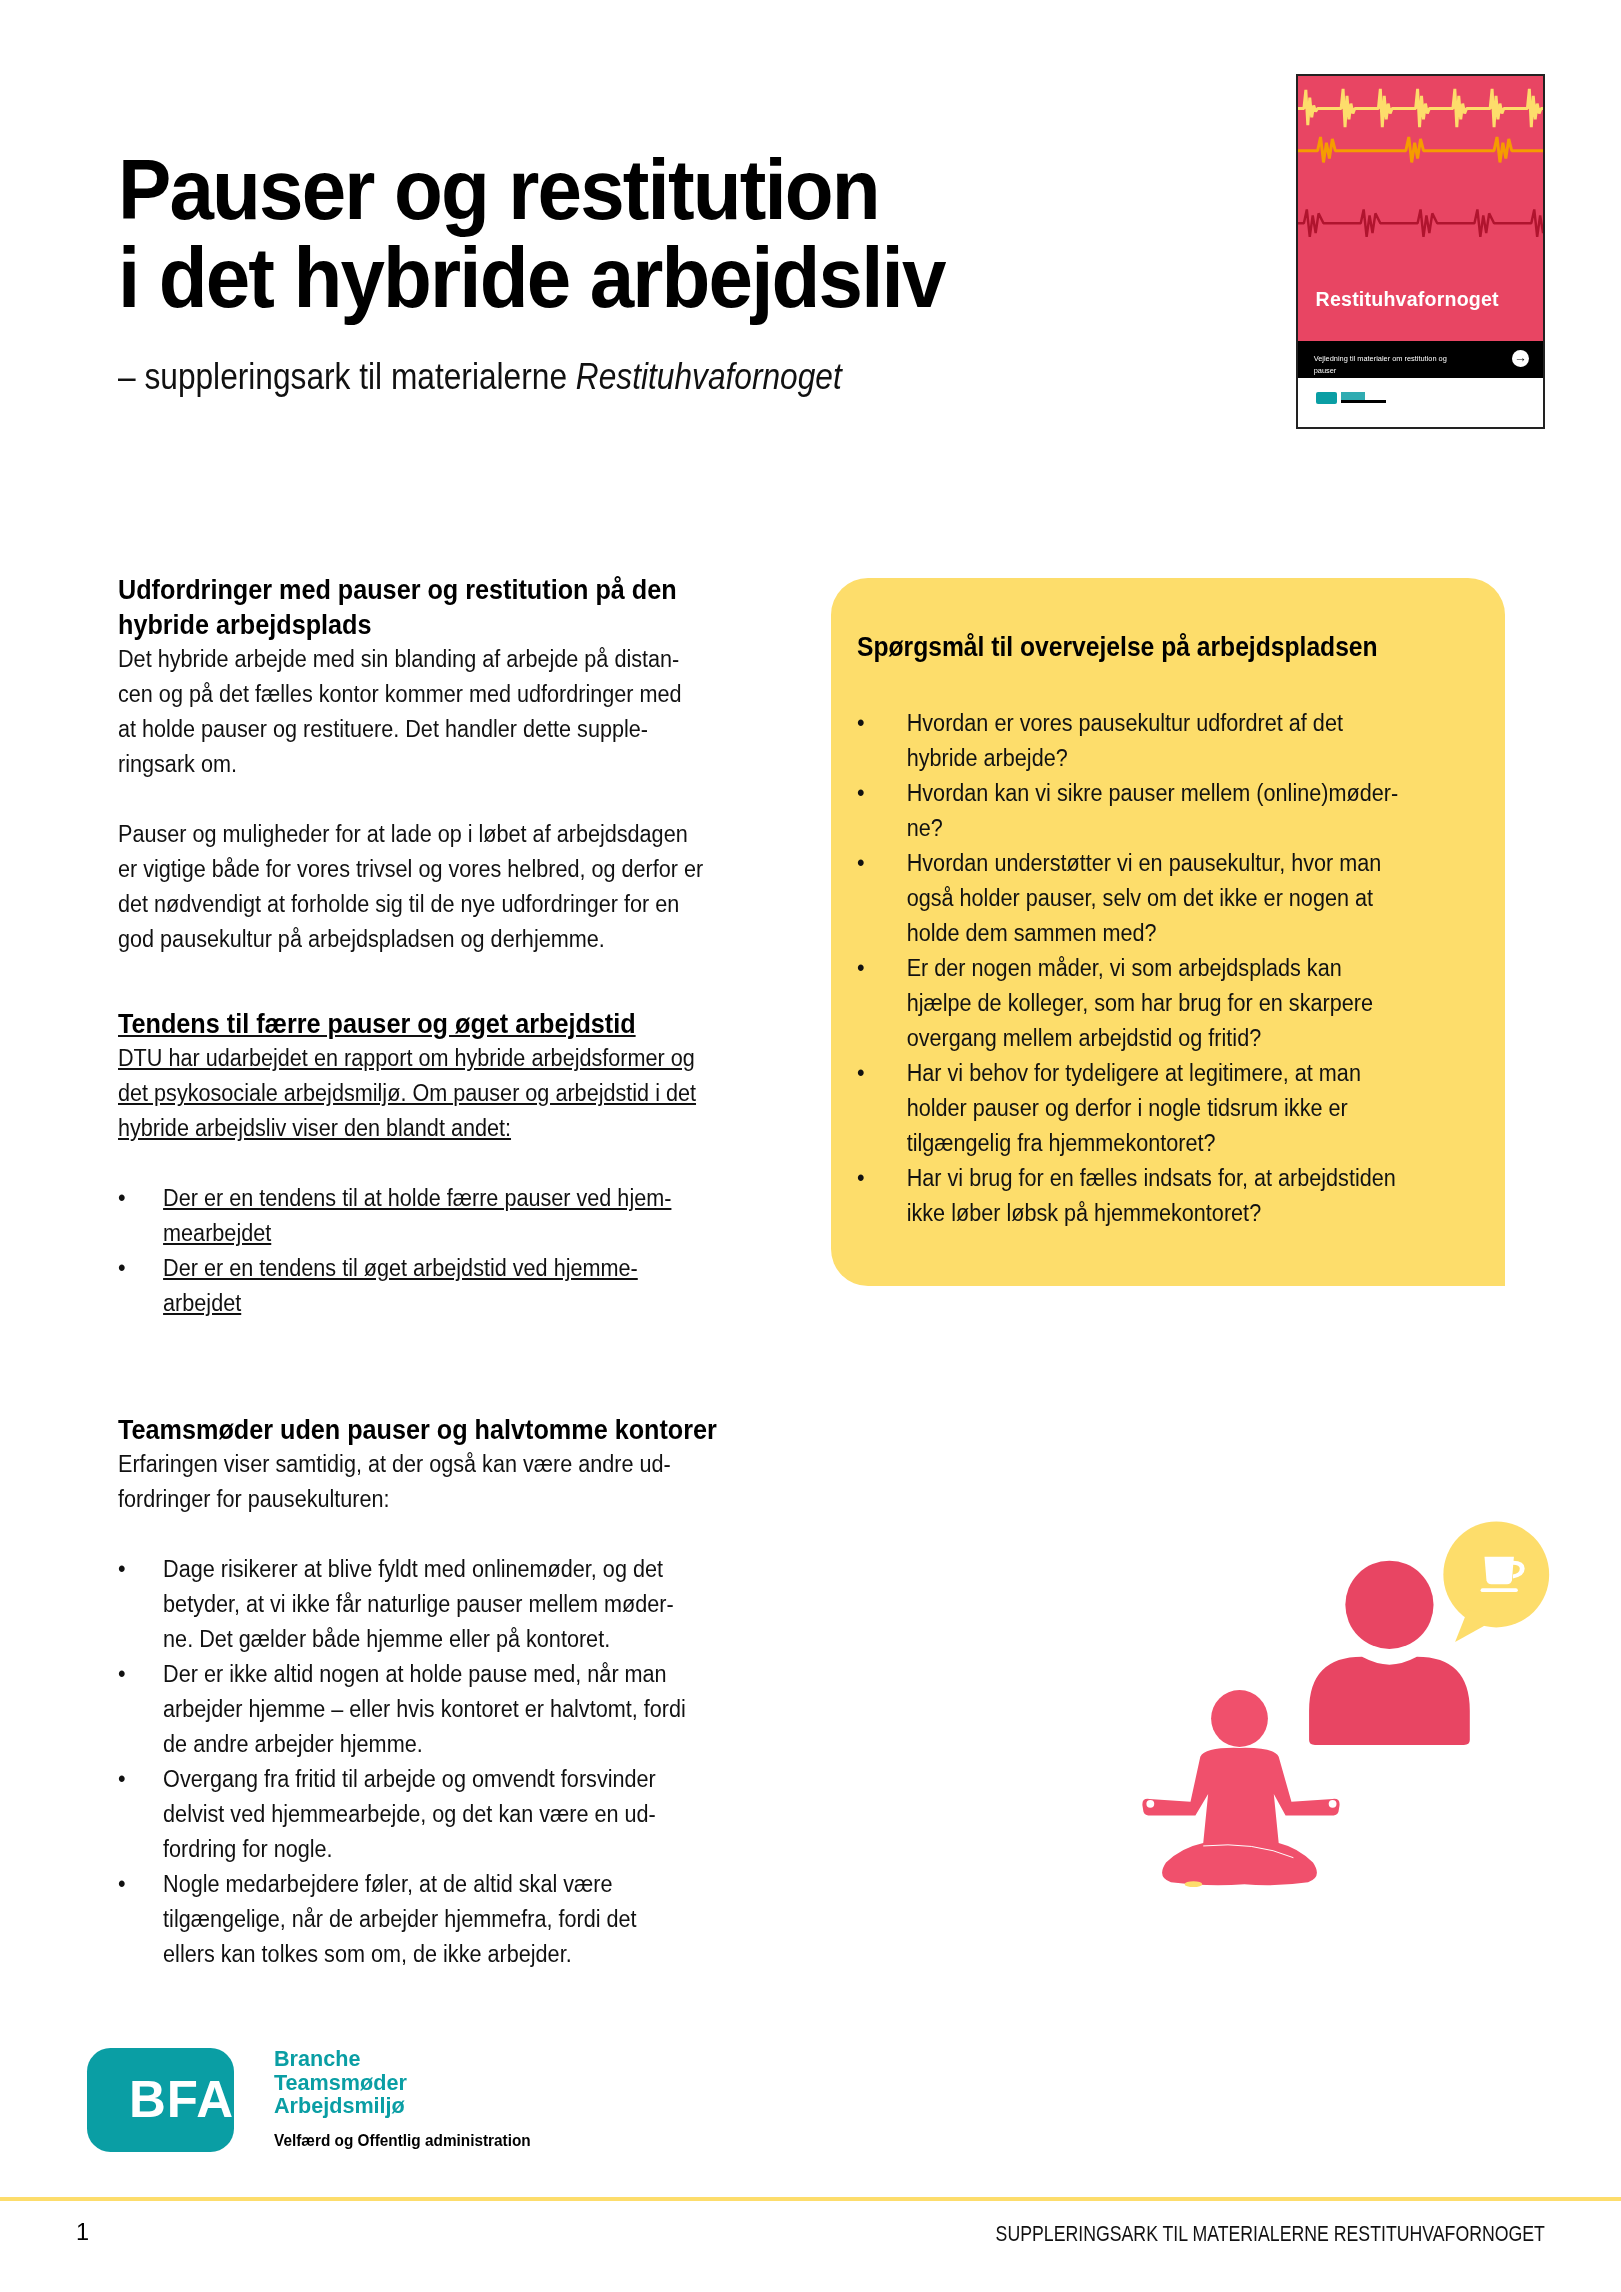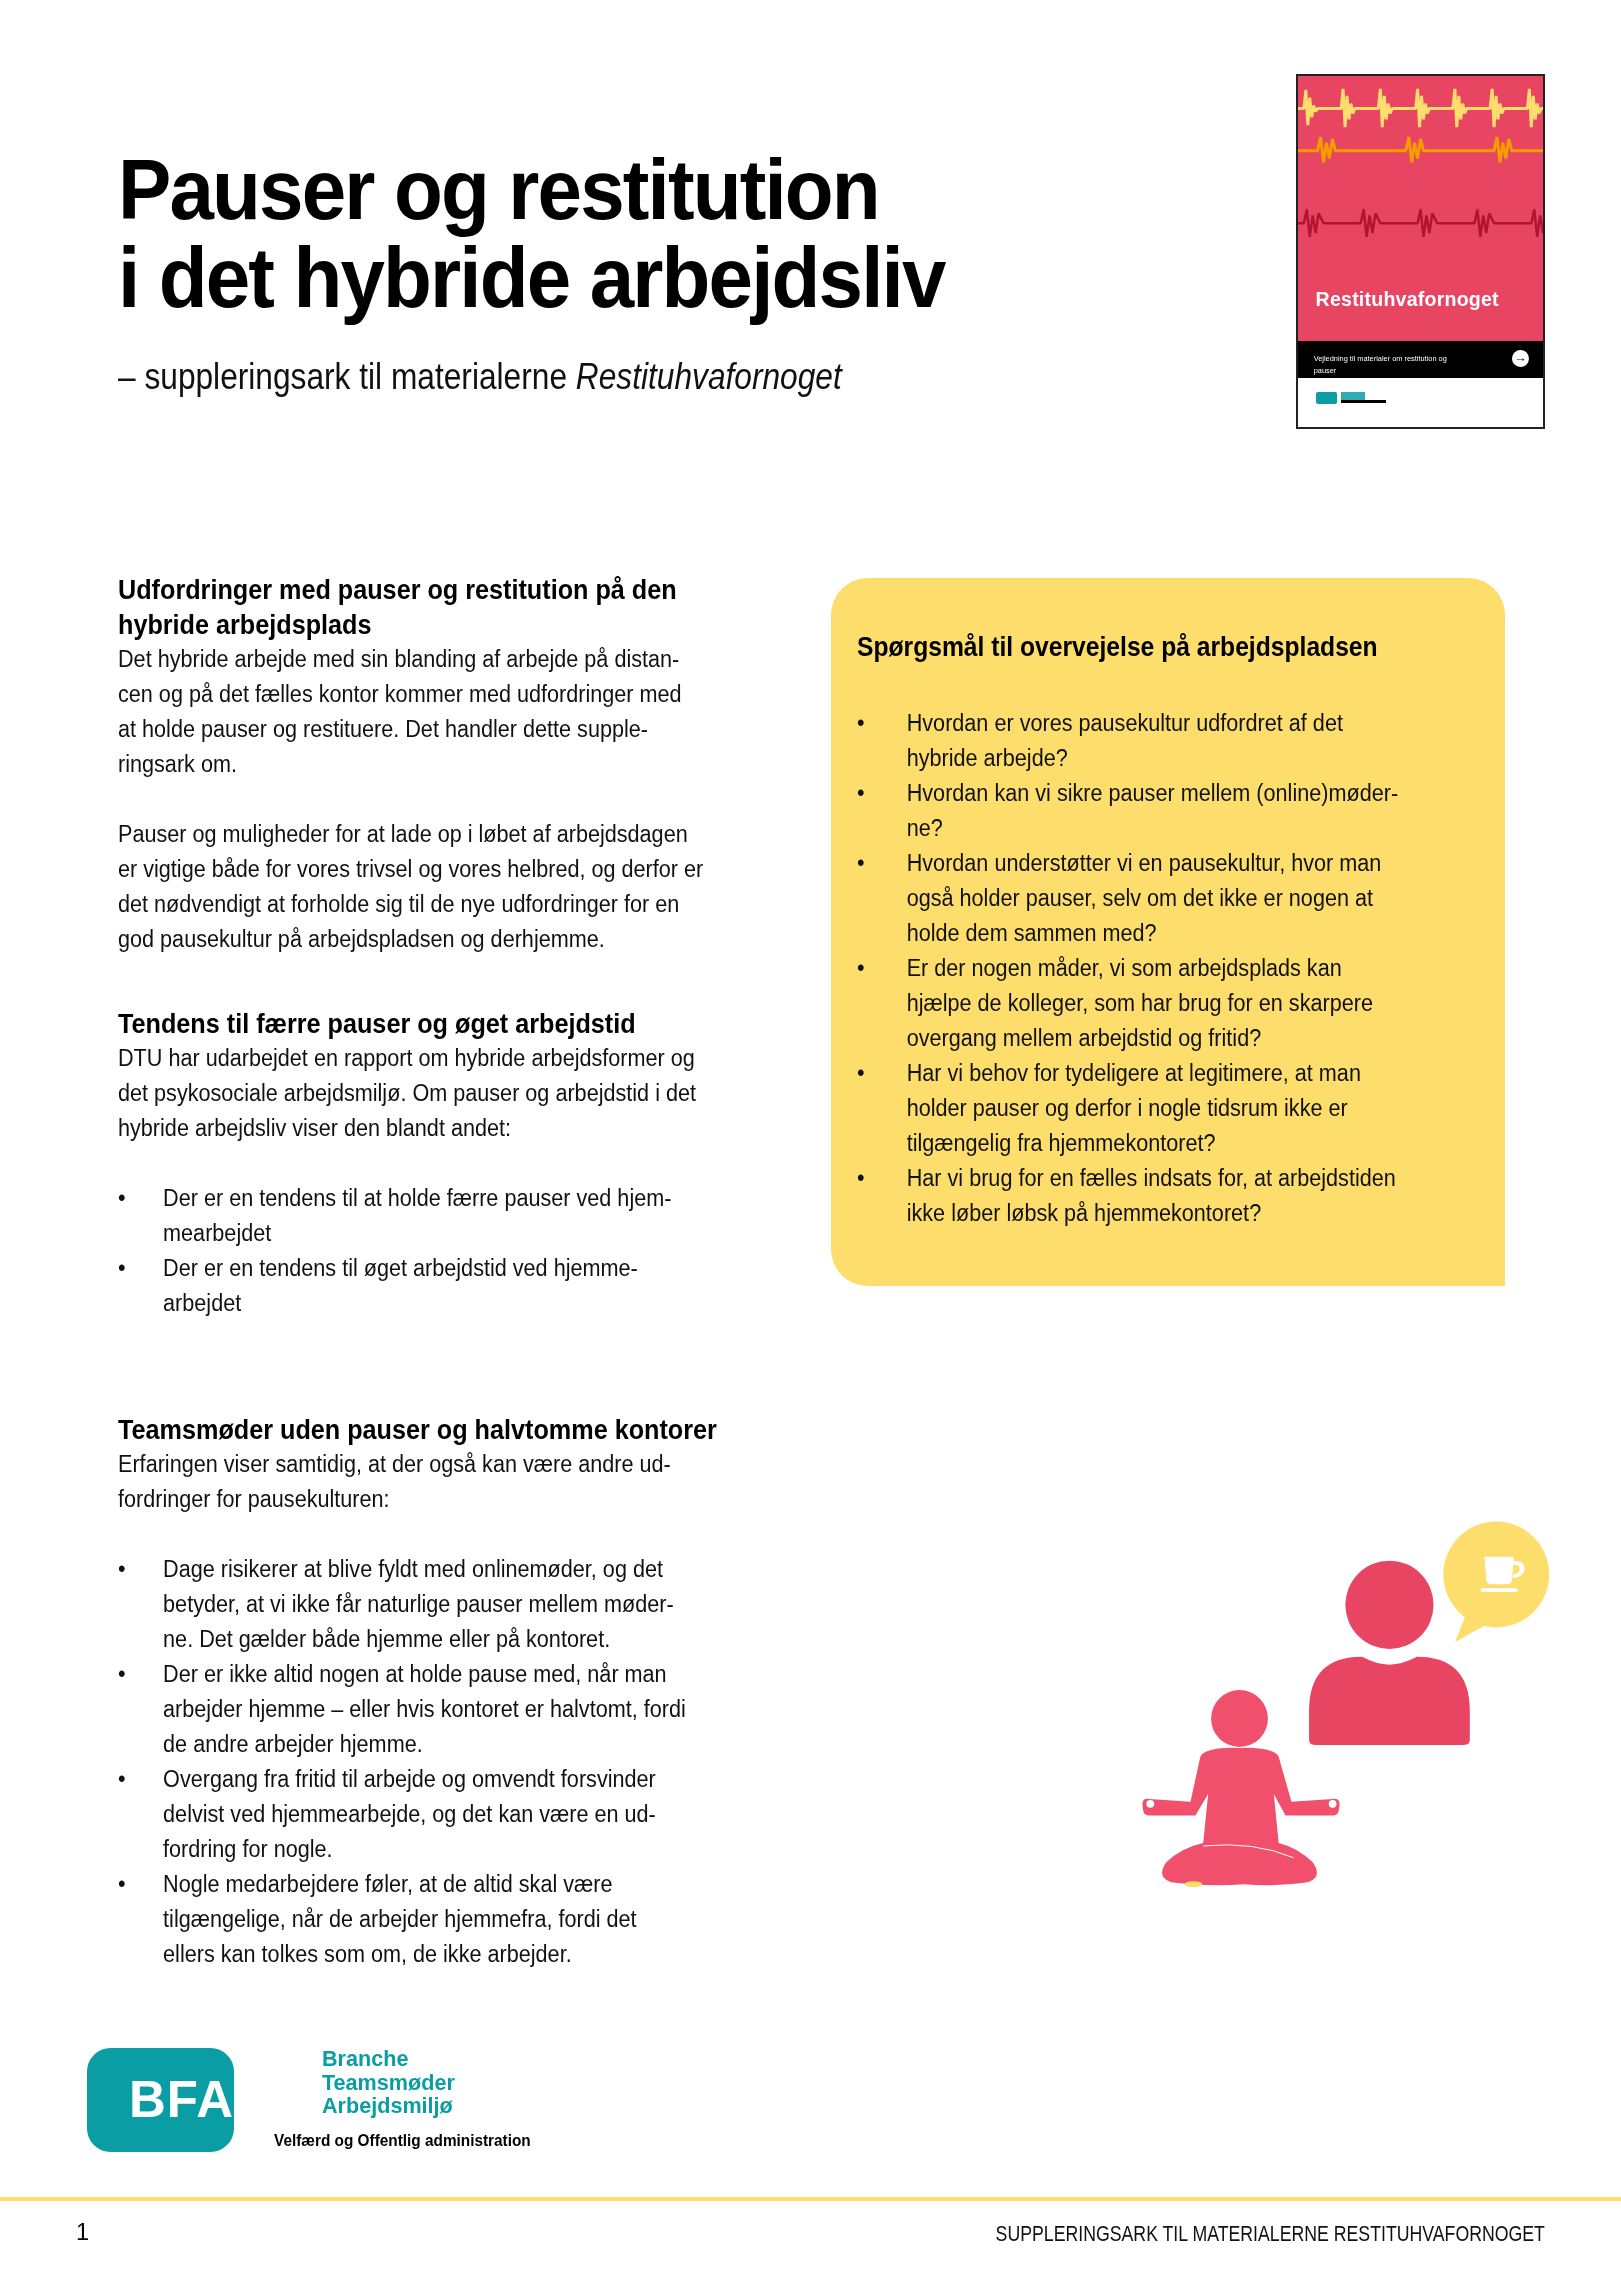--- a/index.html
+++ b/index.html
@@ -76,21 +76,21 @@
   #illustration { left: 1117px; top: 1500px; }
 
   
   #logo-box {
     left: 87px; top: 2048px; width: 147px; height: 104px; background: #0a9ea4; border-radius: 23.5px;
   }
   #logo-box span {
     position: absolute; left: 0; top: 0; width: 100%; height: 100%; color: #fff; font-weight: bold;
     font-size: 51px; line-height: 104px; text-align: right; letter-spacing: 1px;
   }
-  #logo-text { left: 274px; top: 2047px; color: #0a9ea4; font-weight: bold; font-size: 21.6px; line-height: 23.5px; margin-left: 48px; }
+  #logo-text { left: 274px; top: 2047px; color: #0a9ea4; font-weight: bold; font-size: 21.6px; line-height: 23.5px; }
   #logo-text div { white-space: nowrap; }
   #logo-sub { left: 274px; top: 2131px; font-weight: bold; font-size: 16.7px; white-space: nowrap; color: #000; transform: scaleX(0.92); transform-origin: left top; }
 
   
   #footer-line { left: 0; top: 2197px; width: 1621px; height: 3.9px; background: #fddd6b; }
   #page-number { left: 76px; top: 2219px; font-size: 23.5px; color: #000; }
   #footer-title {
     right: 76px; top: 2221px; font-size: 21.6px; color: #111; white-space: nowrap; letter-spacing: 0px;
     transform: scaleX(0.82); transform-origin: right top;
   }
@@ -136,21 +136,21 @@
     <div>ringsark om.</div>
   </div>
   <div class="p" style="margin-top:35px;">
     <div>Pauser og muligheder for at lade op i løbet af arbejdsdagen</div>
     <div>er vigtige både for vores trivsel og vores helbred, og derfor er</div>
     <div>det nødvendigt at forholde sig til de nye udfordringer for en</div>
     <div>god pausekultur på arbejdspladsen og derhjemme.</div>
   </div>
 </div>
 
-<div class="abs col-left" style="top:1006px;">
+<div class="abs col-left" style="top:1006px;text-decoration:underline;">
   <div class="h2">
     <div>Tendens til færre pauser og øget arbejdstid</div>
   </div>
   <div class="p">
     <div>DTU har udarbejdet en rapport om hybride arbejdsformer og</div>
     <div>det psykosociale arbejdsmiljø. Om pauser og arbejdstid i det</div>
     <div>hybride arbejdsliv viser den blandt andet:</div>
   </div>
   <div class="p bullets" style="margin-top:35px;">
     <div class="bullet-item">

